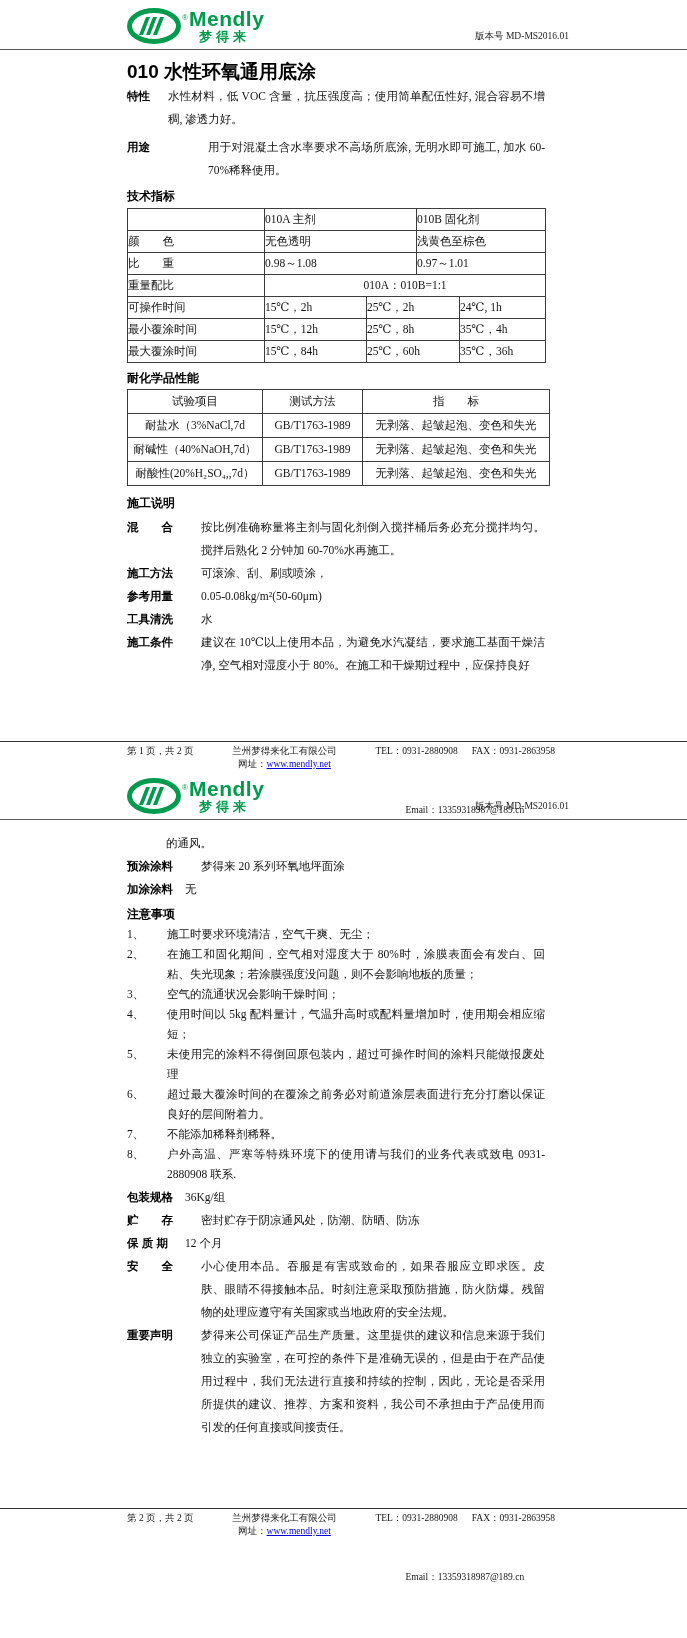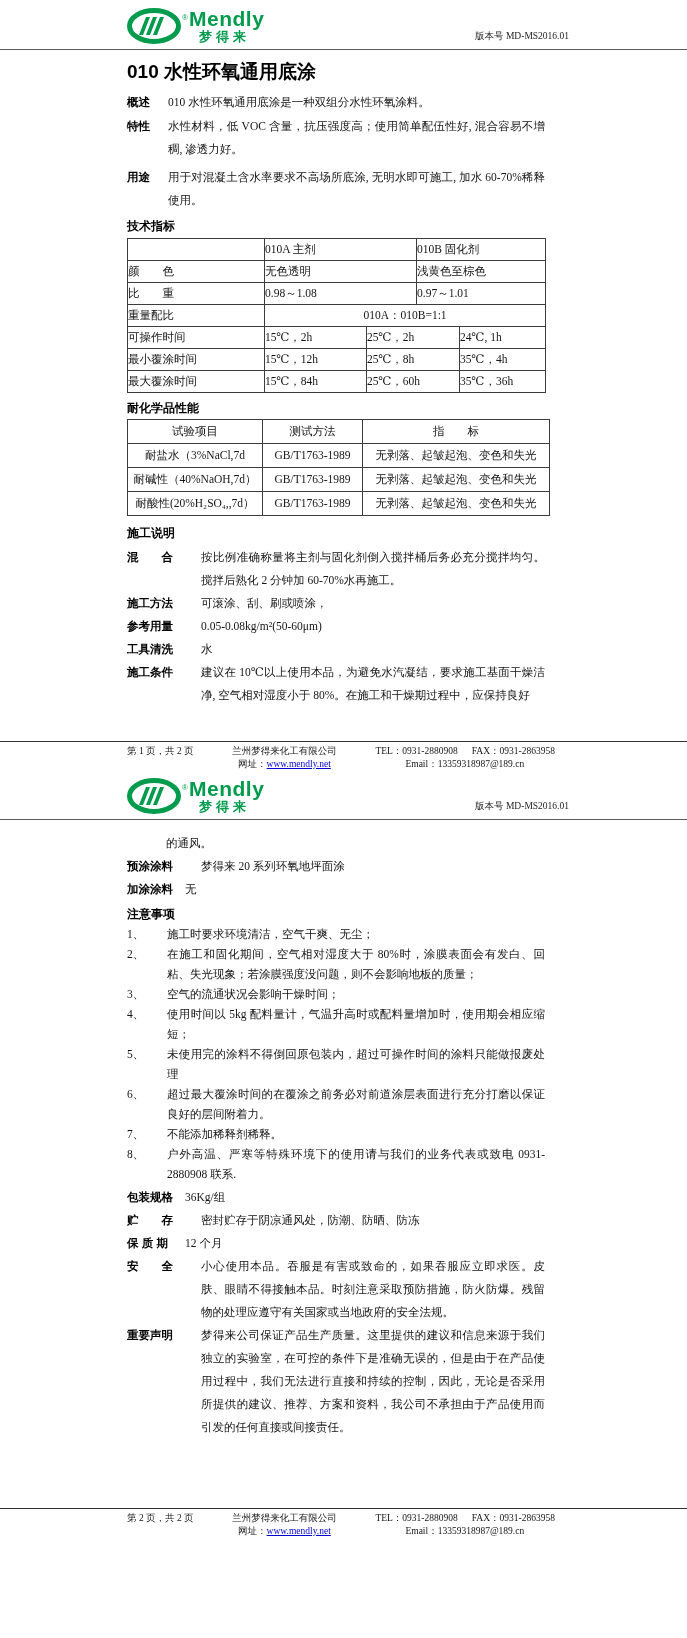--- a/index.html
+++ b/index.html
@@ -52,21 +52,21 @@
 
   .notes .row{line-height:20px;}
   .num{flex:0 0 40px;white-space:pre;}
 
   
   .page-footer{position:absolute;left:0;right:0;border-top:1.5px solid #333;
     padding-top:3px;font-size:9.5px;line-height:13px;}
   .foot-cols{margin:0 118px 0 127px;display:flex;justify-content:space-between;}
   .foot-col{display:flex;flex-direction:column;}
   .foot-center{text-align:center;}
-  .foot-right{text-align:left;}
+  .foot-right{text-align:left;gap:46px;}
   .foot-link{color:#0000d4;text-decoration:underline;}
   .tel-fax span{margin-right:14px;}
   .cont-line{margin-left:39px;}
 </style>
 </head>
 <body>
 
 <div class="sheet">
 
   <div class="page page1">
@@ -86,29 +86,25 @@
           <span class="logo-cn">梦得来</span>
         </span>
       </div>
       <span class="version">版本号 MD-MS2016.01</span>
     </div>
     <hr class="head-rule">
 
     <div class="content">
       <div class="doc-title">010 水性环氧通用底涂</div>
 
-      <div class="row" style="margin-top:7px;">
-        <span class="lbl lbl40">概述</span>
-        <span class="txt">010 水性环氧通用底涂是一种双组分水性环氧涂料。</span>
-      </div>
       <div class="row" style="margin-top:1px;">
         <span class="lbl lbl40">特性</span>
         <span class="txt">水性材料，低 VOC 含量，抗压强度高；使用简单配伍性好, 混合容易不增稠, 渗透力好。</span>
       </div>
-      <div class="row" style="margin-top:5px;">
+      <div class="row" style="margin-top:5px;gap:40px;">
         <span class="lbl lbl40">用途</span>
         <span class="txt">用于对混凝土含水率要求不高场所底涂, 无明水即可施工, 加水 60-70%稀释使用。</span>
       </div>
 
       <div class="h2" style="margin-top:6px;">技术指标</div>
       <table class="tech" style="margin-top:3px;">
         <colgroup>
             <col style="width:137px">
             <col style="width:102px">
             <col style="width:50px">

